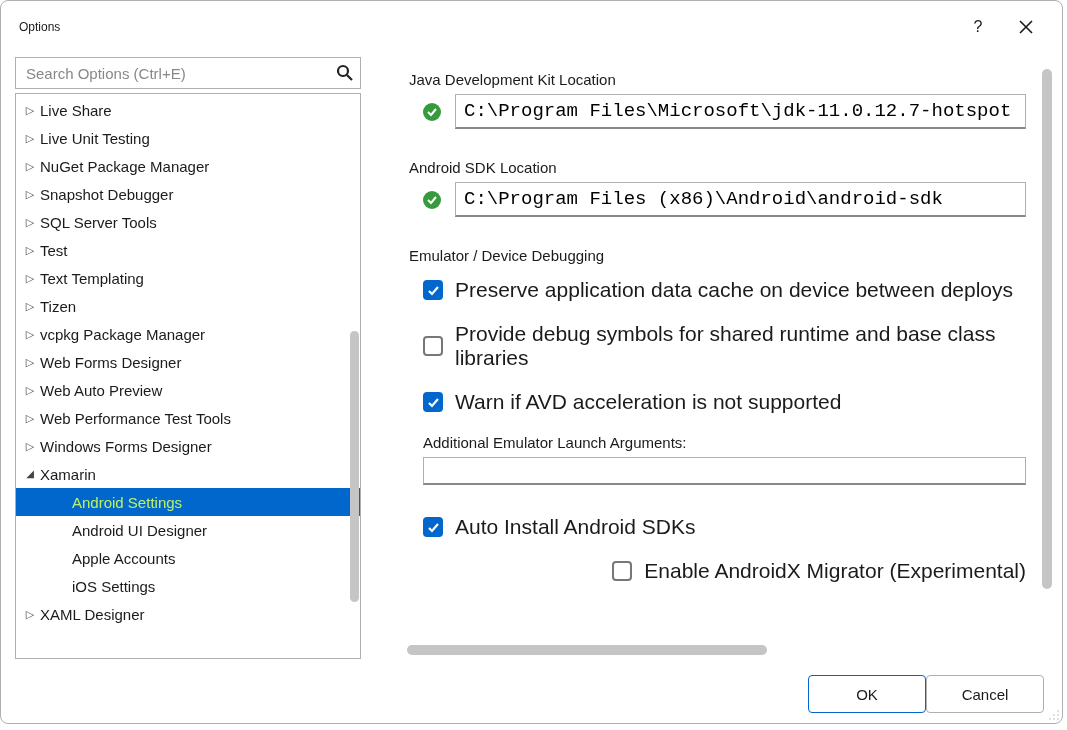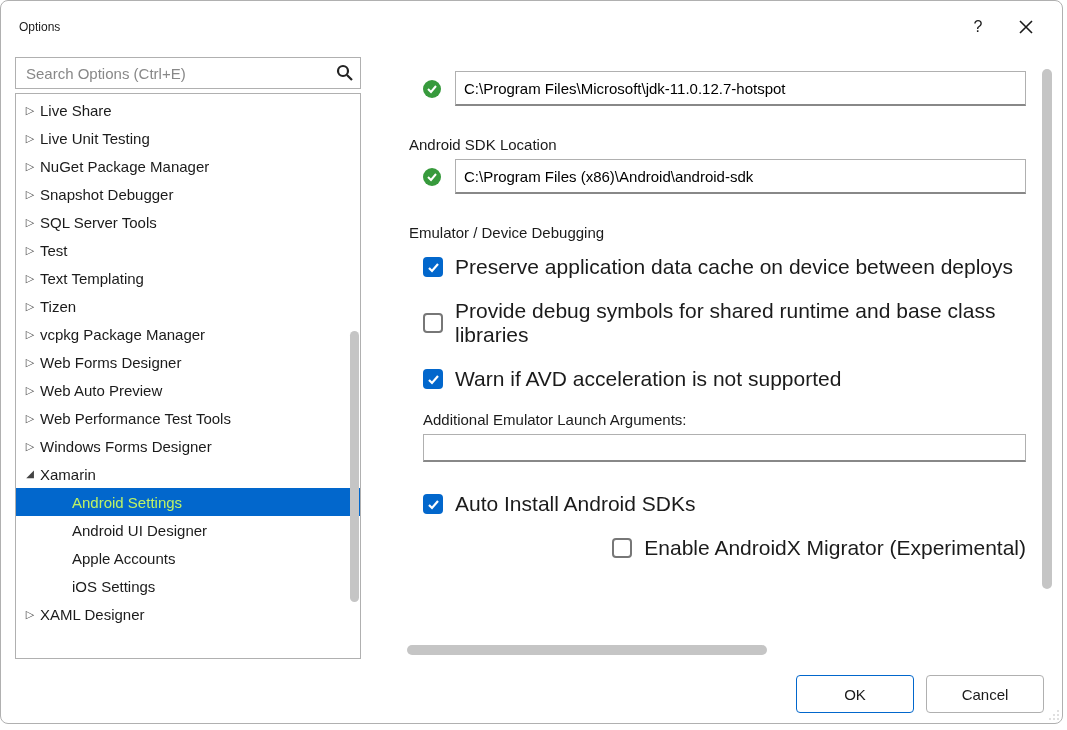--- a/index.html
+++ b/index.html
@@ -160,22 +160,22 @@
     flex-shrink: 0;
     line-height: 1;
   }
   .field-input {
     flex: 1;
     height: 28px;
     border: 1px solid #b0b0b0;
     border-width: 1px 1px 2px 1px;
     border-bottom-color: #888;
     padding: 2px 8px;
-    font-size: 15px;
-    font-family: Liberation Sans, sans-serif;
+    font-size: 19px;
+    font-family: Liberation Mono, monospace;
     box-sizing: content-box;
   }
 
   .group-title {
     font-size: 15px;
     margin-bottom: 14px;
   }
   .checkbox-row {
     display: flex;
     align-items: center;
@@ -241,21 +241,20 @@
     width: 360px;
     background: #c5c5c5;
     border-radius: 6px;
   }
 
   .footer {
     height: 58px;
     display: flex;
     align-items: center;
     justify-content: flex-end;
-    gap: 12px;
     padding-right: 18px;
     margin-top: 6px;
     position: relative;
   }
   .btn {
     min-width: 116px;
     height: 36px;
     border: 1px solid #b0b0b0;
     border-radius: 4px;
     background: #fff;
@@ -387,20 +386,21 @@
           </div>
         <div class="tree-scrollbar">
           <div class="tree-thumb"></div>
         </div>
       </div>
     </div>
 
     <div class="right-col">
       <div class="right-pane">
 
+        <div class="settings-label">Java Development Kit Location</div>
         <div class="field-row">
           <span class="status-icon">
             <svg width="10" height="10" viewBox="0 0 10 10">
                 <path d="M1 5 L4 8 L9 2" stroke="#fff" stroke-width="2" fill="none"></path>
               </svg>
           </span>
           <input class="field-input" type="text" value="C:\Program Files\Microsoft\jdk-11.0.12.7-hotspot" style="">
         </div>
 
         <div class="settings-label">Android SDK Location</div>

